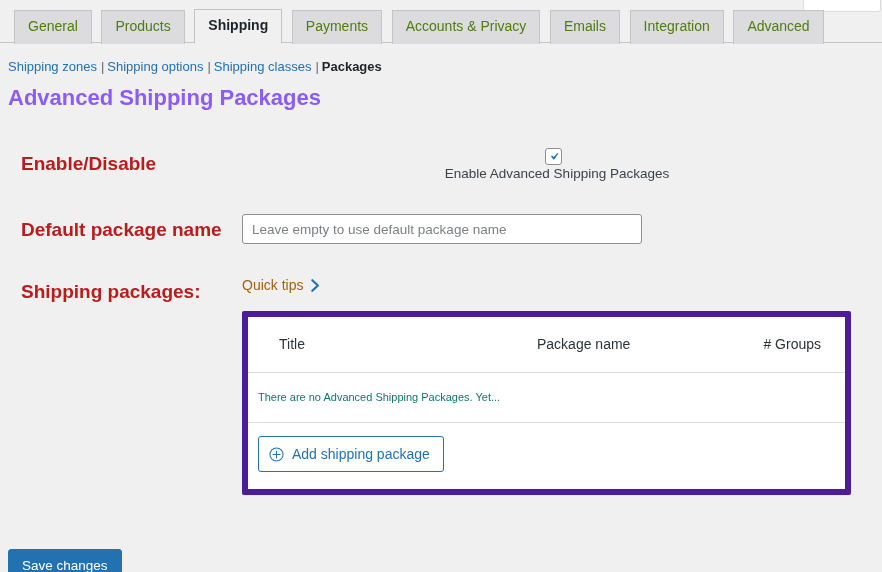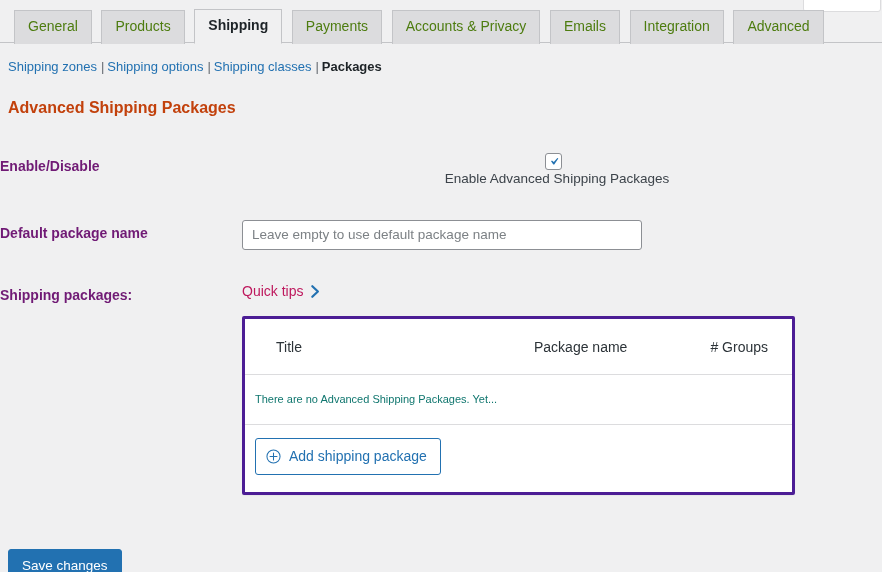--- a/index.html
+++ b/index.html
@@ -77,42 +77,42 @@
     color: #646970;
     padding: 0 3px 0 4px;
   }
   .subnav .current {
     color: #1d2327;
     font-weight: 600;
   }
 
   
   h2.page-title {
-    margin: 17px 0 0 8px;
-    font-size: 16px;
+    margin: 3px 0 0 8px;
+    font-size: 22px;
     font-weight: 600;
-    color: #c2410c;
+    color: #8b5cf6;
     line-height: 1.4;
   }
 
   
   .form-table {
     margin-top: 22px;
     width: 882px;
     border-collapse: collapse;
   }
   .form-table th {
     width: 242px;
-    padding: 16px 10px 20px 0;
+    padding: 16px 10px 20px 21px;
     text-align: left;
     vertical-align: top;
     font-weight: 600;
-    font-size: 14px;
+    font-size: 19px;
     line-height: 1.3;
-    color: #701a75;
+    color: #b91c1c;
     box-sizing: border-box;
   }
   .form-table td {
     padding: 12px 10px 20px 0;
     vertical-align: top;
     line-height: 1.3;
   }
 
   
   .check-row {
@@ -159,36 +159,36 @@
   .text-field::placeholder {
     color: #7c8185;
     opacity: 1;
   }
 
   
   .quick-tips {
     display: inline-flex;
     align-items: center;
     gap: 6px;
-    color: #be185d;
+    color: #a16207;
     font-size: 14px;
     text-decoration: none;
     margin: 0 0 2px 0;
   }
   .quick-tips .chev {
     display: inline-block;
     line-height: 0;
   }
 
   
   .pkg-table {
     margin-top: 14px;
-    width: 553px;
-    background: #fff;
-    border: 3px solid #4c1d95;
+    width: 609px;
+    background: #fff;
+    border: 6px solid #4c1d95;
     border-radius: 2px;
     box-sizing: border-box;
     box-shadow: 0 1px 1px rgba(0,0,0,.04);
   }
   .pkg-head {
     display: flex;
     align-items: center;
     height: 56px;
     padding: 0 24px 0 31px;
     border-bottom: 1px solid #dcdcde;

